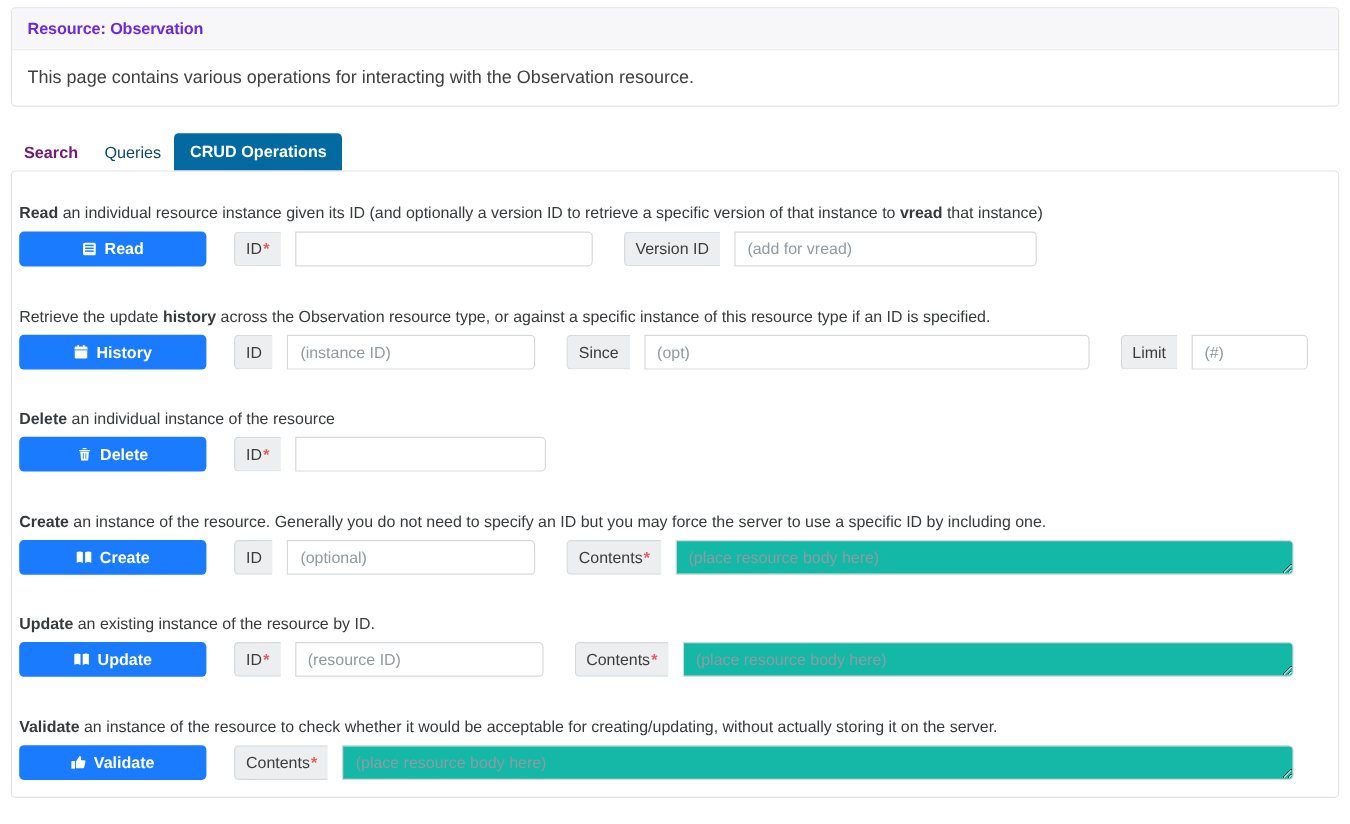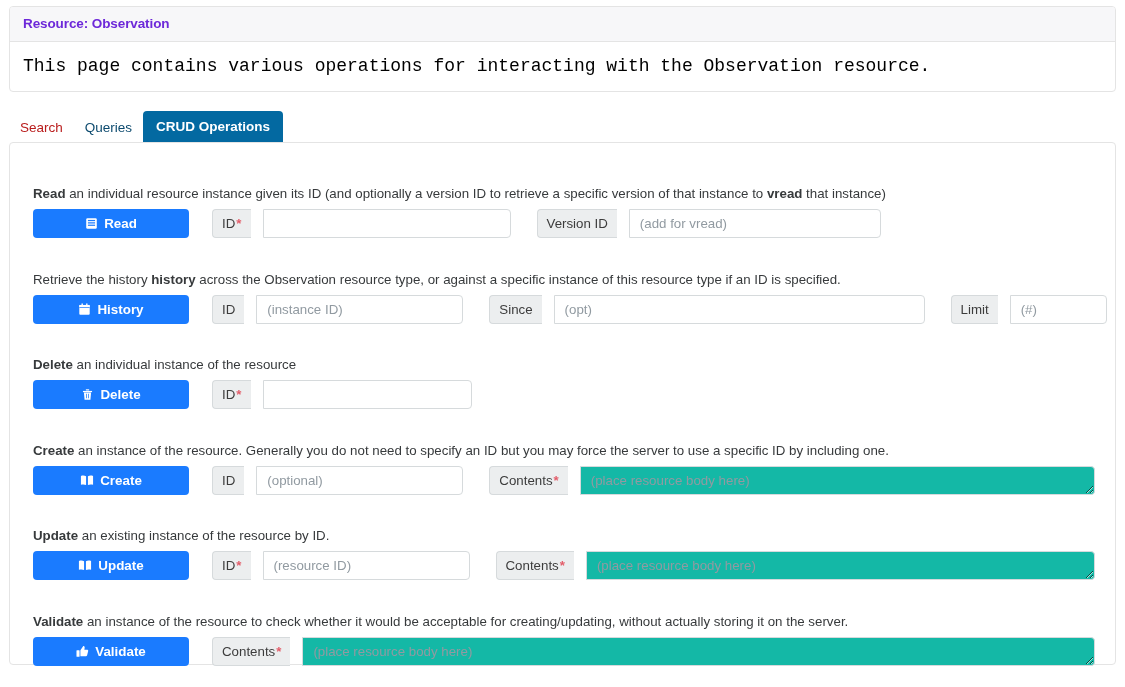--- a/index.html
+++ b/index.html
@@ -26,61 +26,60 @@
     border-bottom: 1px solid #e4e4e4;
     border-radius: 3px 3px 0 0;
     padding: 9px 13px 10px 13px;
     font-size: 13.5px;
     font-weight: bold;
     color: #6d28d9;
     letter-spacing: -0.1px;
   }
   .card-body {
     padding: 14px 13px 15px 13px;
-    font-size: 18px;
-    color: #000000;
-    font-family: Liberation Mono, monospace;
+    font-size: 15px;
+    color: #404040;
   }
 
   
   .tabs {
     position: absolute;
     left: 9px; top: 112px;
     width: 1107px;
     display: flex;
     align-items: flex-end;
     height: 30px;
   }
   .tab {
     font-size: 13.5px;
     padding: 7px 11px 7px 11px;
     border-radius: 4px 4px 0 0;
     line-height: 15px;
     cursor: pointer;
     white-space: nowrap;
   }
-  .tab.link { color: #b91c1c; }
+  .tab.link { color: #701a75; font-weight: bold; }
   .tab.muted { color: #0c4a6e; }
   .tab.active {
     background: #0369a1;
     color: #fff;
     font-weight: bold;
     padding: 8px 13px 8px 13px;
   }
 
   
   .ops-panel {
     position: absolute;
     left: 9px; top: 142px;
     width: 1107px; height: 523px;
     border: 1px solid #e4e4e4;
     border-radius: 4px;
     background: #fff;
   }
-  .op-row { position: absolute; left: 23px; margin-top: 16px; }
+  .op-row { position: absolute; left: 6px; }
   .op-desc {
     font-size: 13.3px;
     color: #373a3c;
     line-height: 16px;
     white-space: nowrap;
     margin-bottom: 7px;
   }
   .op-desc b { font-weight: bold; }
   .op-controls { display: flex; align-items: flex-start; }
 
@@ -207,21 +206,21 @@
         <div class="gap-md"></div>
         <div class="input-group">
           <span class="addon">Version ID</span>
           <input class="fld" style="width: 252px;" type="text" placeholder="(add for vread)">
         </div>
       </div>
     </div>
 
     <div class="op-row" id="row-history" style="top:113px; width:1062px;">
       <div class="op-desc">
-        <span>Retrieve the history </span><b>history</b><span> across the Observation resource type, or against a specific instance of this resource type if an ID is specified.</span>
+        <span>Retrieve the update </span><b>history</b><span> across the Observation resource type, or against a specific instance of this resource type if an ID is specified.</span>
       </div>
       <div class="op-controls">
         <button class="btn">
           <span class="glyph">
             <svg width="13" height="13" viewBox="0 0 16 16">
                 <rect x="1.6" y="2.4" width="12.8" height="12" rx="1.2" fill="#fff"></rect>
                 <rect x="1.6" y="2.4" width="12.8" height="3.2" fill="#fff"></rect>
                 <rect x="4.3" y="0.6" width="1.7" height="2.6" fill="#fff"></rect>
                 <rect x="10" y="0.6" width="1.7" height="2.6" fill="#fff"></rect>
                 <rect x="1.6" y="5.2" width="12.8" height="0.9" fill="#1a7bff"></rect>

